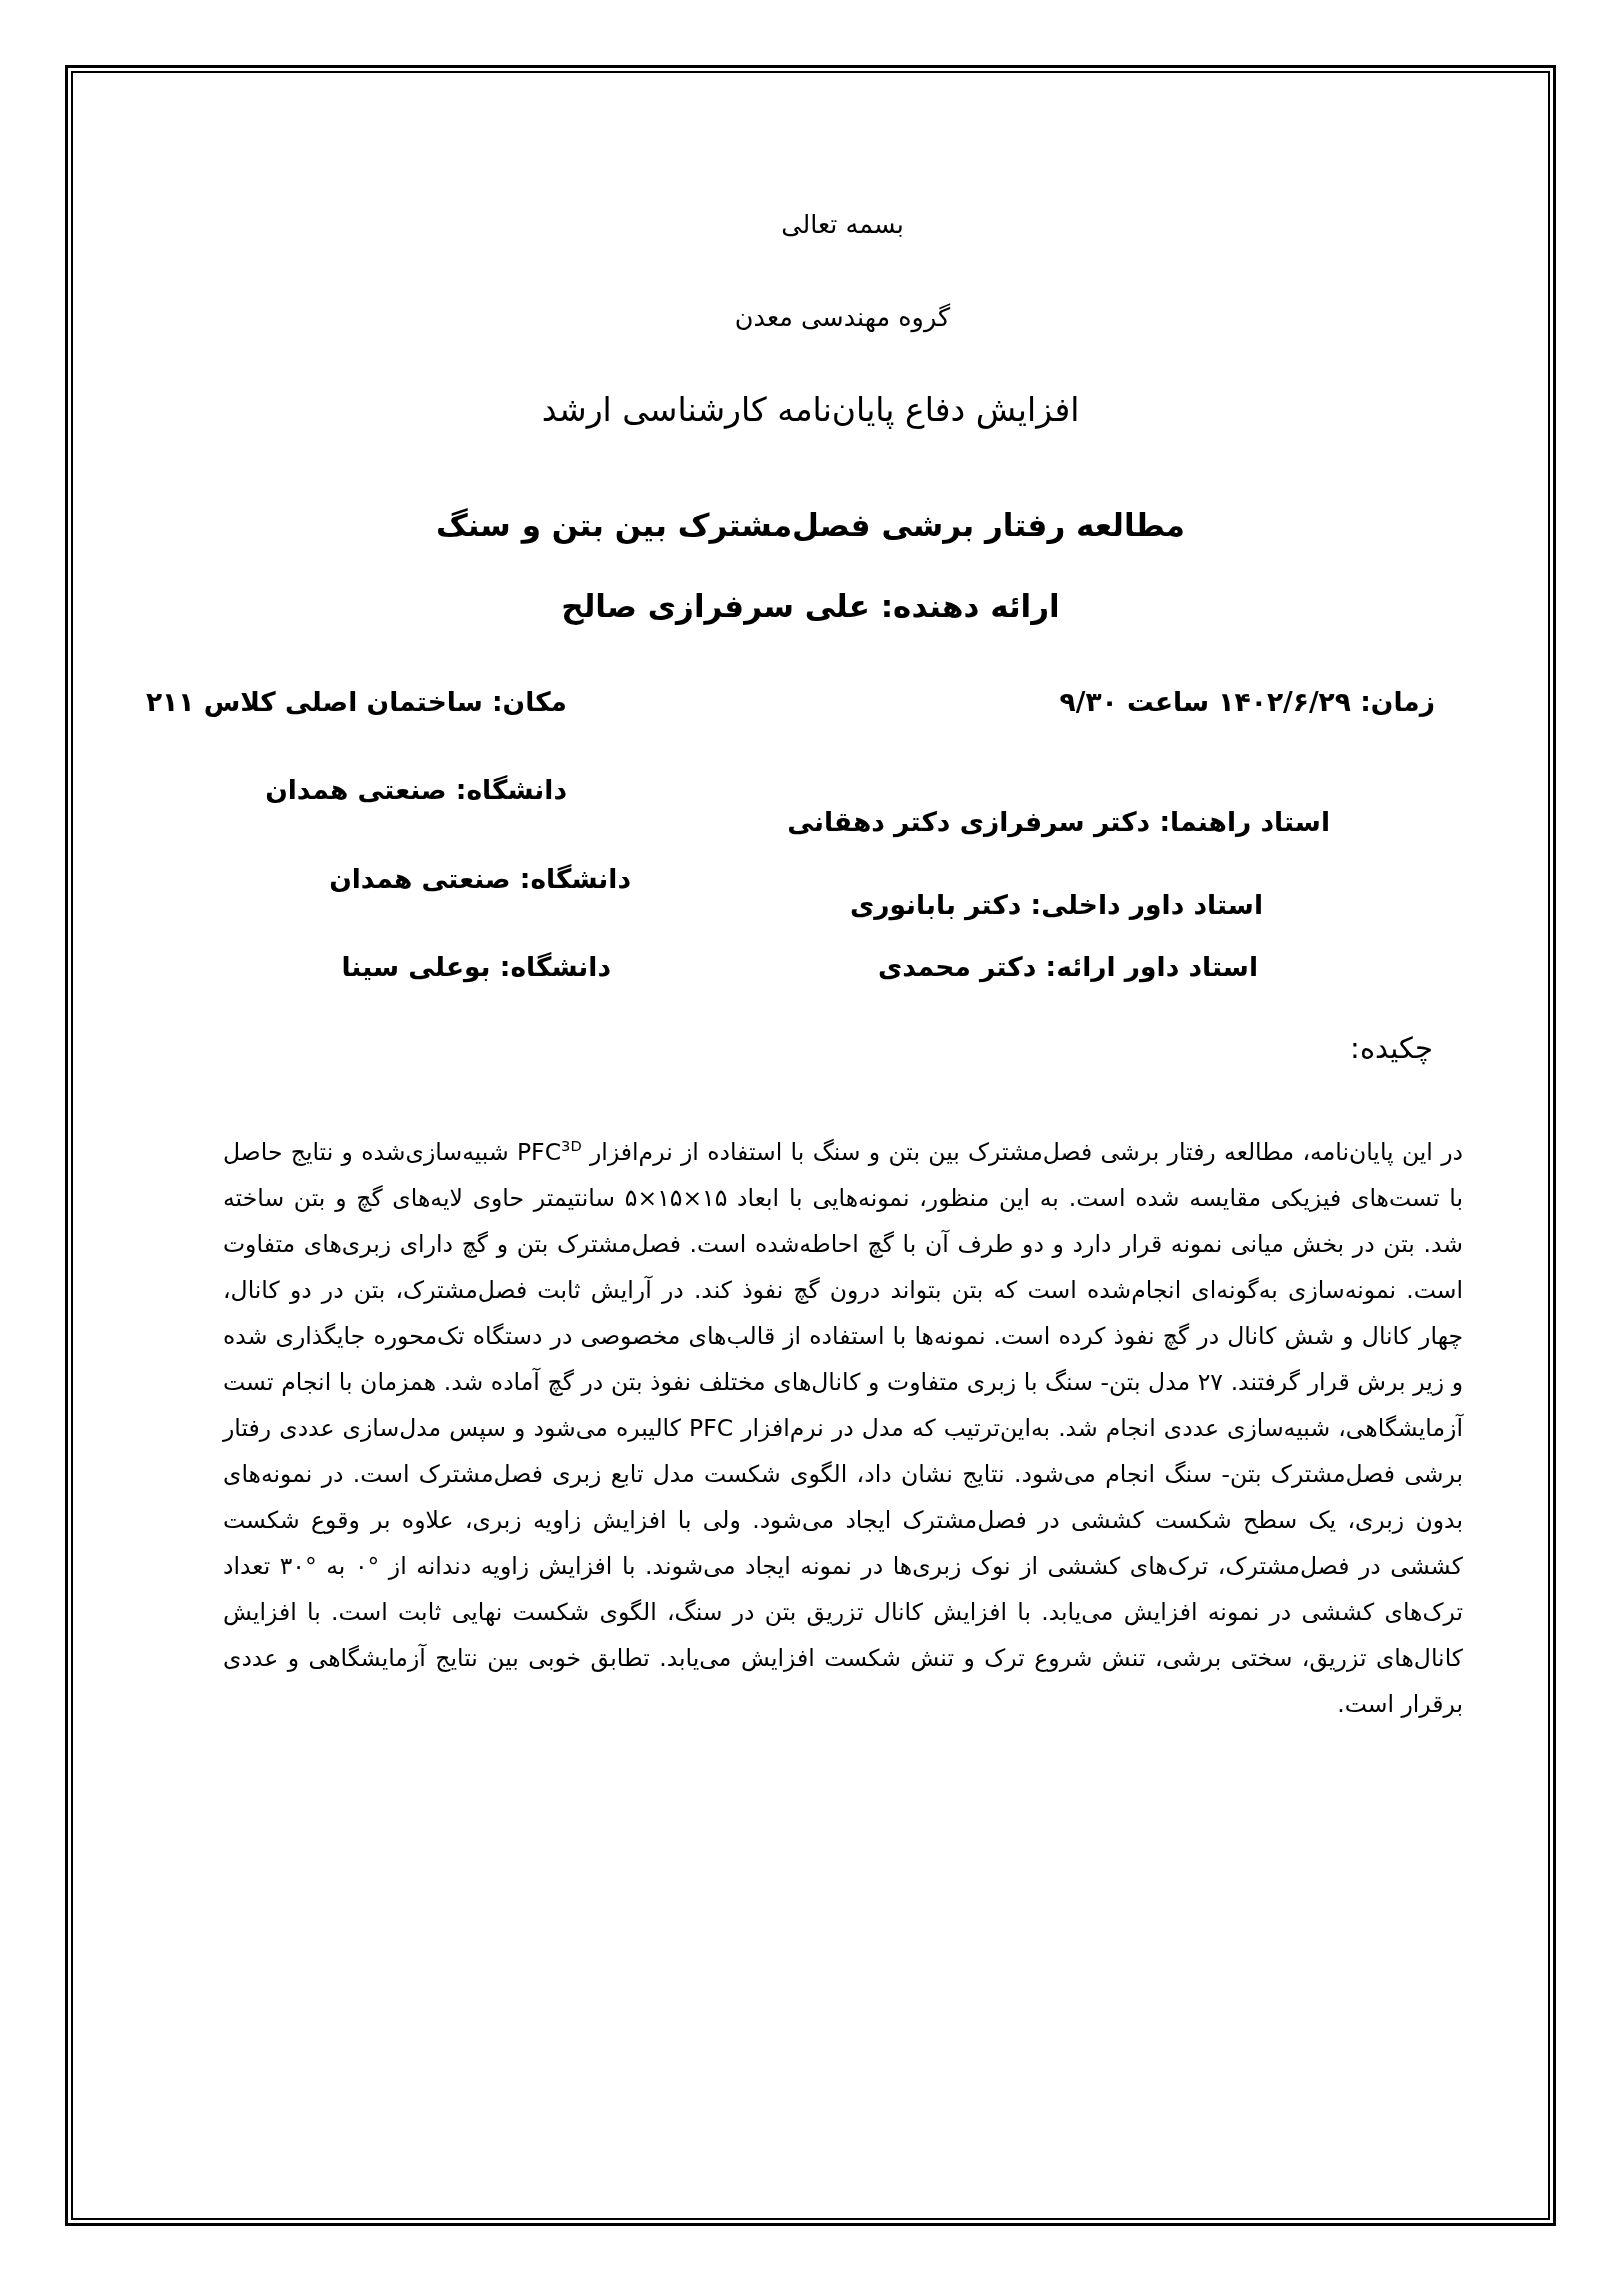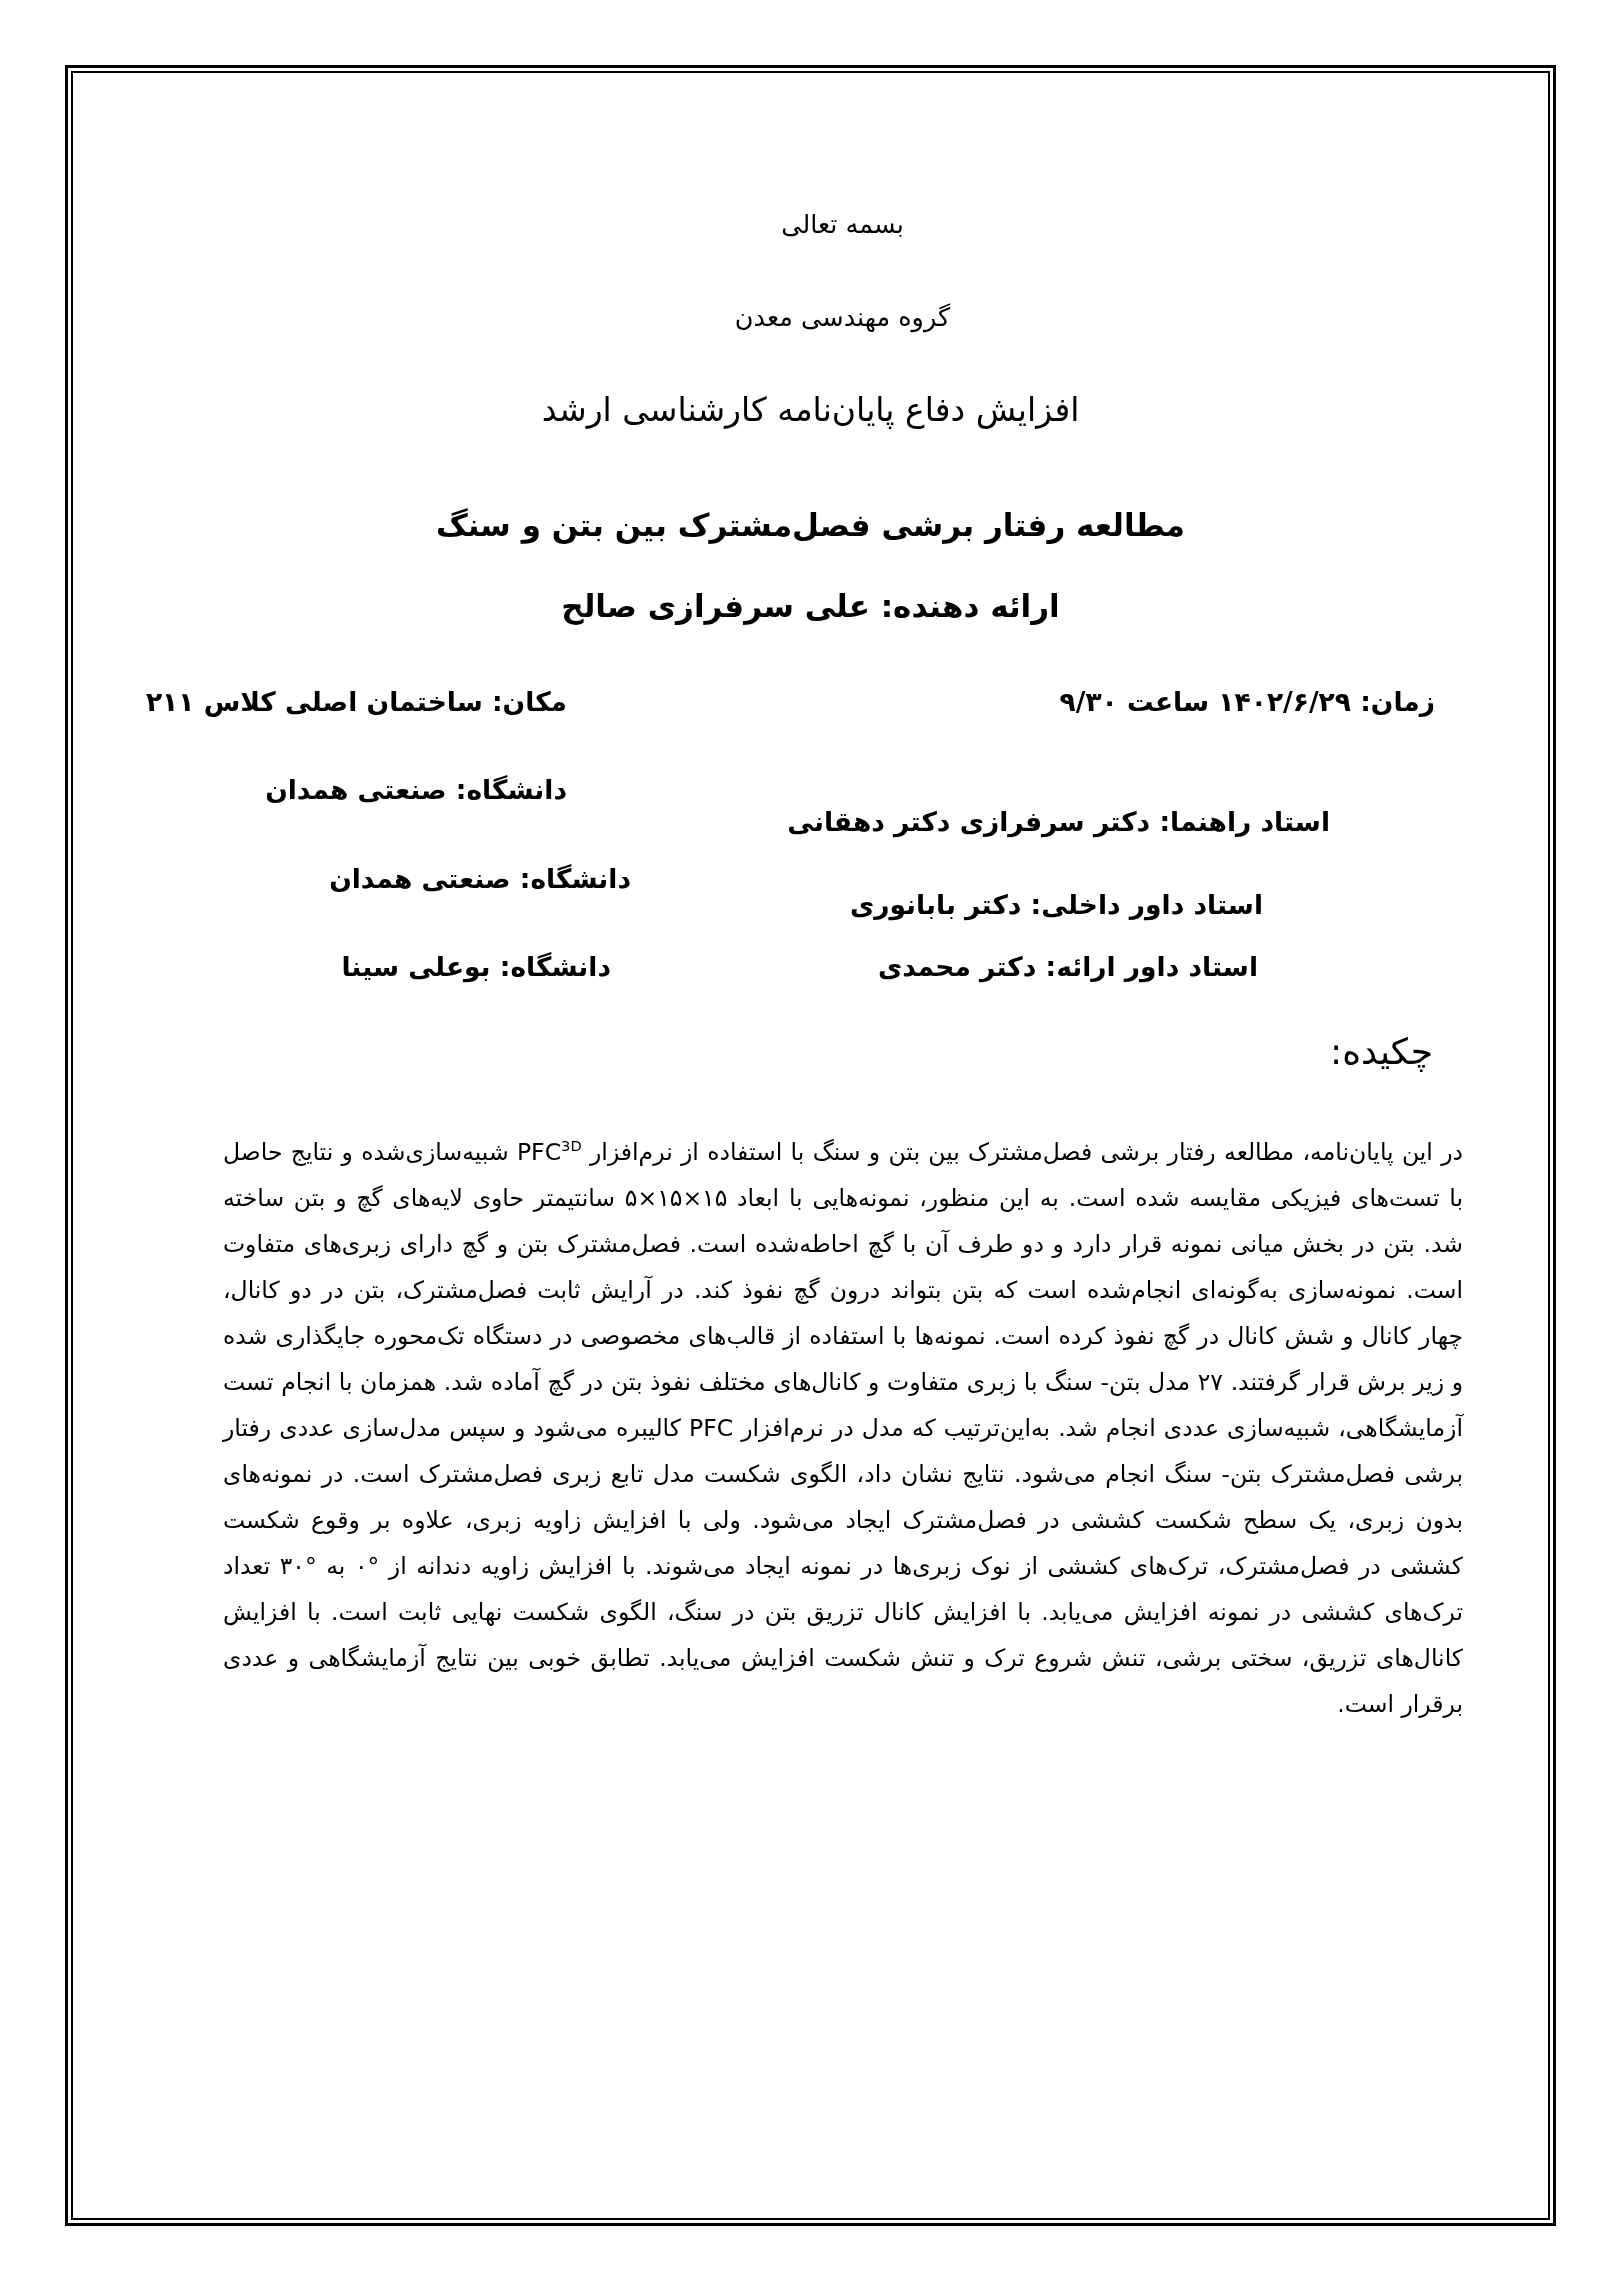--- a/index.html
+++ b/index.html
@@ -13,21 +13,21 @@
   }
   .frame-inner {
     position: absolute; left: 71px; top: 71px; width: 1479px; height: 2149px;
     border: 2px solid #000; box-sizing: border-box;
   }
   .line { position: absolute; left: 0; width: 1621px; text-align: center; white-space: nowrap; direction: rtl; }
   .small-head { font-size: 25.5px; padding-left: 32px; }
   .med-head { font-size: 33px; }
   .bold-head { font-size: 31px; font-weight: bold; }
   .row { position: absolute; direction: rtl; white-space: nowrap; font-size: 26.5px; font-weight: bold; }
-  .abstract-title { position: absolute; right: 188px; top: 1031px; font-size: 36px; direction: rtl; }
+  .abstract-title { position: absolute; right: 188px; top: 1031px; font-size: 29px; direction: rtl; }
   .abstract {
     position: absolute; left: 191px; width: 1240px; top: 1123px;
     direction: rtl; text-align: justify; font-size: 23.5px; line-height: 46px; margin-left: 32px;
   }
   .abstract p { margin: 0; }
   sup { font-size: 14.7px; }
 </style>
 </head>
 <body>
 

